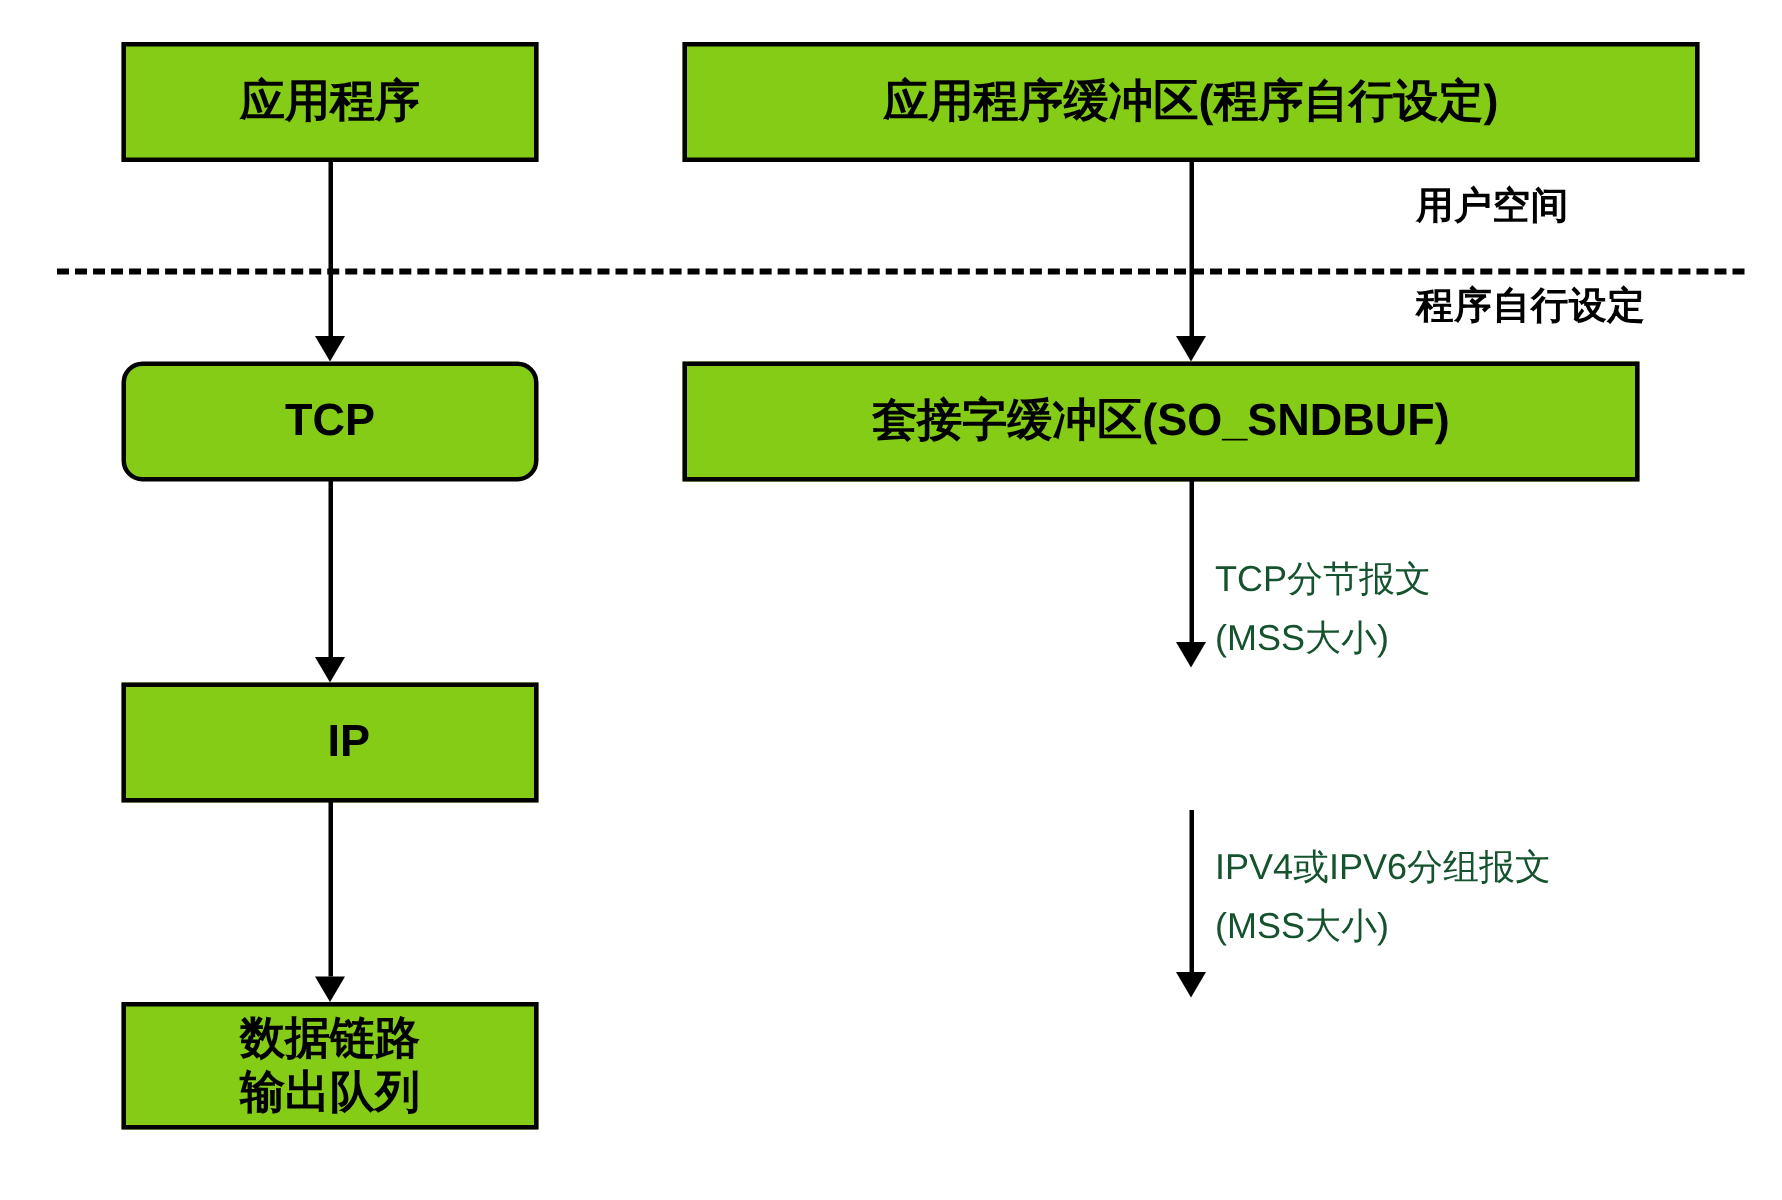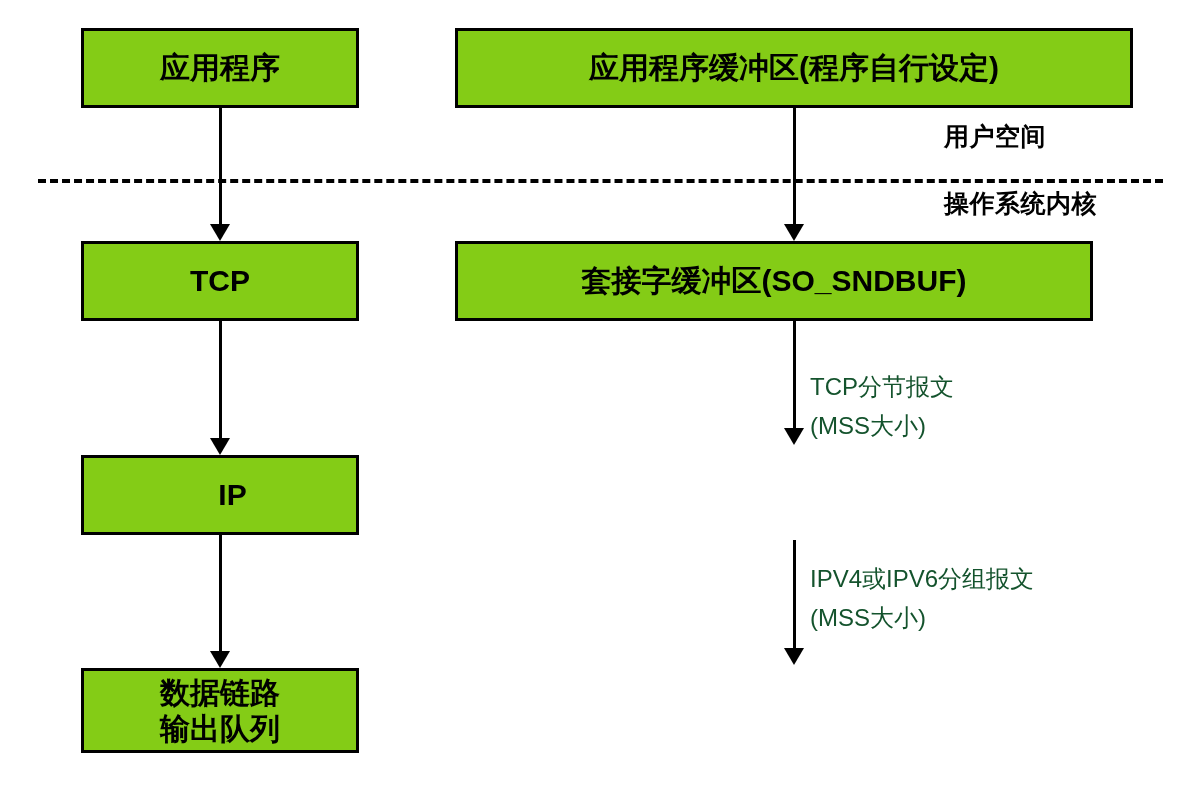--- a/index.html
+++ b/index.html
@@ -33,21 +33,21 @@
     line-height: 1.18;
     color: #000000;
     font-weight: 700;
   }
   .node .node-label {
     display: block;
     white-space: pre-line;
   }
 
   .node-app          { left: 81px;  top: 28px;  width: 278px; height: 80px;  font-size: 30px; }
-  .node-tcp          { left: 81px;  top: 241px; width: 278px; height: 80px;  font-size: 30px; }
+  .node-tcp          { left: 81px;  top: 241px; width: 278px; height: 80px;  font-size: 30px; border-radius: 14px; }
   .node-ip           { left: 81px;  top: 455px; width: 278px; height: 80px;  font-size: 30px; padding-left: 25px; }
   .node-datalink     { left: 81px;  top: 668px; width: 278px; height: 85px;  font-size: 30px; }
   .node-appbuf       { left: 455px; top: 28px;  width: 678px; height: 80px;  font-size: 30px; }
   .node-sockbuf      { left: 455px; top: 241px; width: 638px; height: 80px;  font-size: 30px; }
 
   
   .arrow {
     position: absolute;
   }
   .arrow .shaft {
@@ -157,15 +157,15 @@
     <div class="head" style="top:108px;"></div>
   </div>
 
   <div class="edge-label" style="left:810px; top:560px;">IPV4或IPV6分组报文
 (MSS大小)</div>
 
   <div class="boundary"></div>
 
   <div class="zone-label" style="left:944px; top:120px;">用户空间</div>
 
-  <div class="zone-label" style="left:944px; top:187px;">操作系统内核</div>
+  <div class="zone-label" style="left:944px; top:187px;">程序自行设定</div>
 
 </div>
 
 </body></html>

